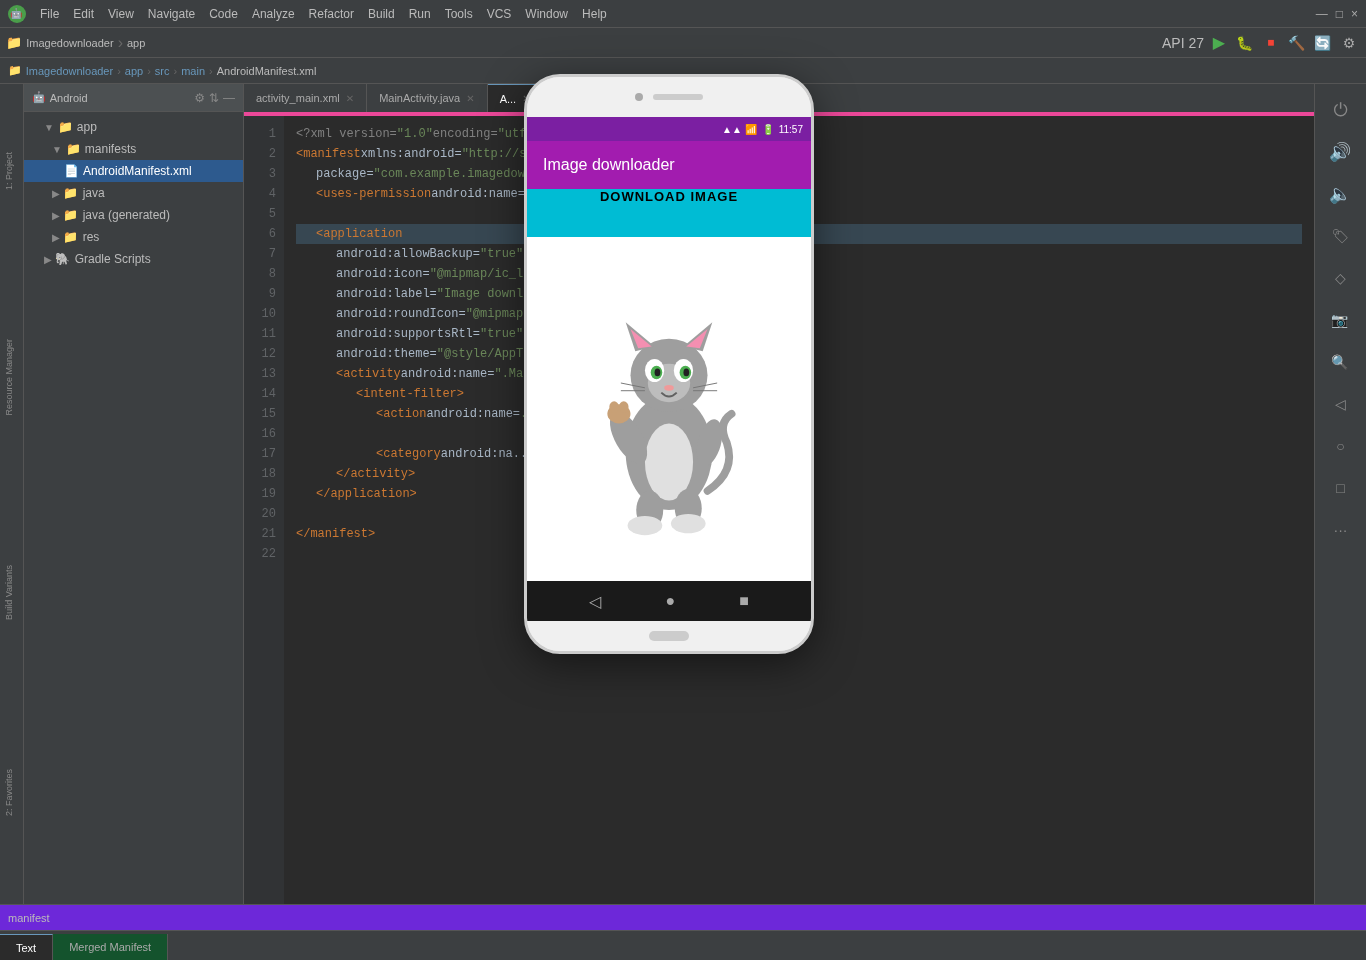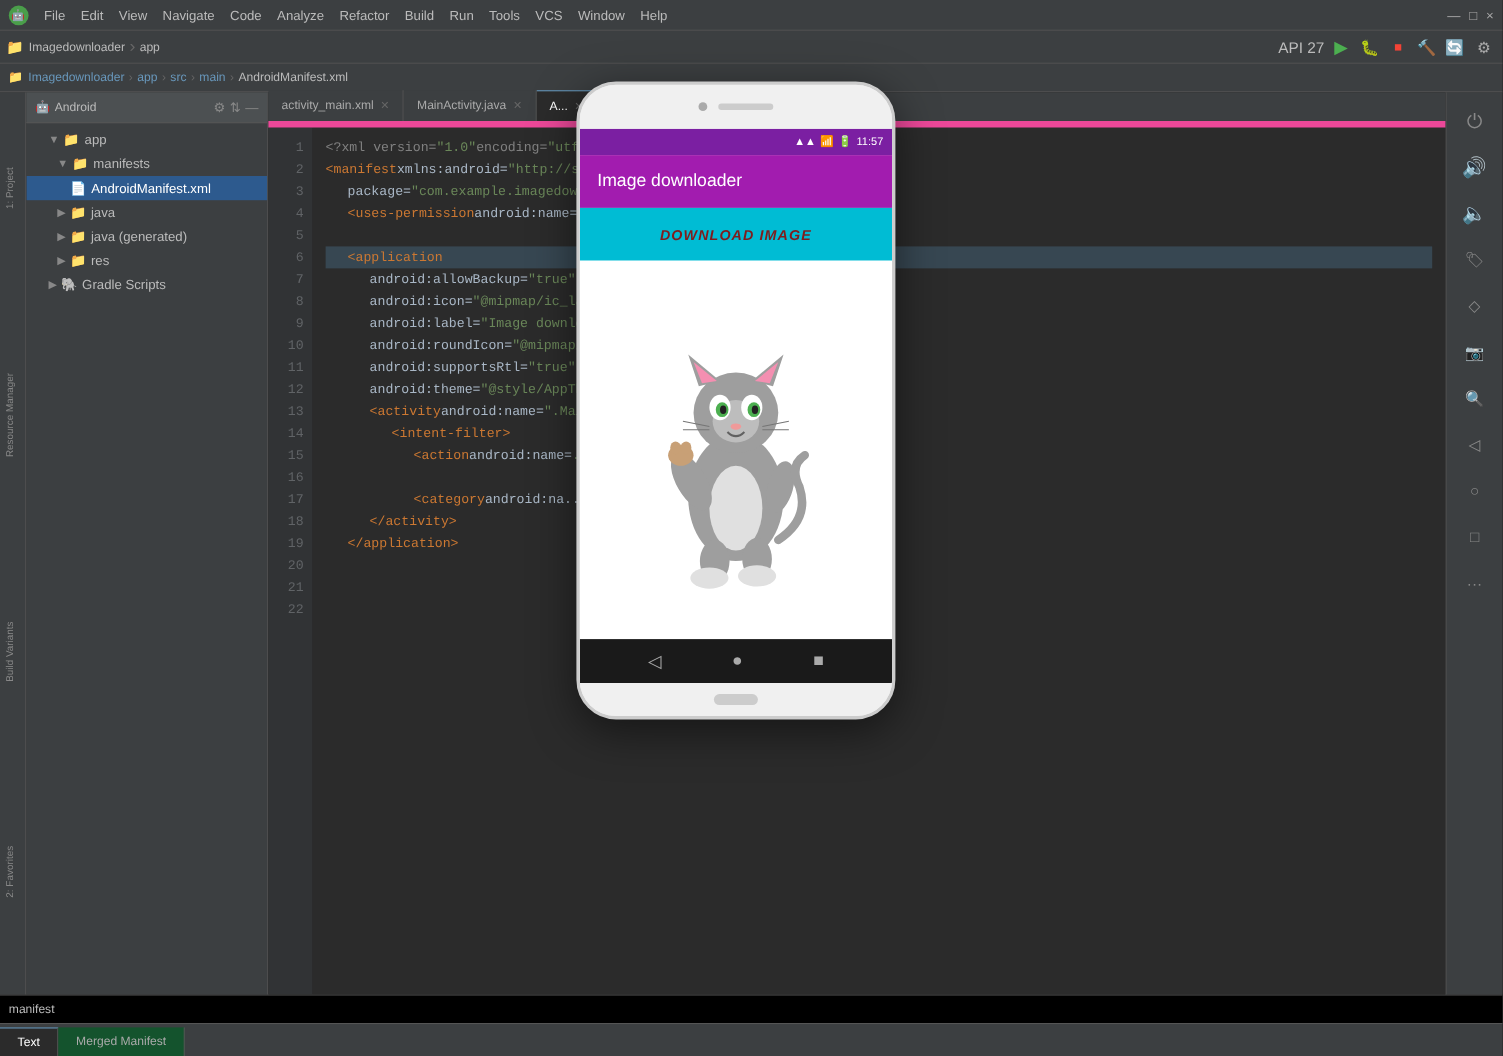--- a/index.html
+++ b/index.html
@@ -127,21 +127,21 @@
       flex: 1;
       background: #2b2b2b;
       display: flex;
       flex-direction: column;
     }
     .editor-tabs {
       height: 32px;
       background: #3c3f41;
       display: flex;
       align-items: flex-end;
-      border-bottom: 6px solid #ec4899;
+      border-bottom: 4px solid #ec4899;
     }
     .editor-tab {
       height: 28px;
       padding: 0 12px;
       font-size: 11px;
       color: #aaa;
       background: #3c3f41;
       border-right: 1px solid #555;
       display: flex;
       align-items: center;
@@ -258,27 +258,26 @@
       align-items: center;
       padding: 0 16px;
       font-size: 16px;
       color: white;
       font-weight: 500;
     }
     .phone-download-btn {
       height: 48px;
       background: #00bcd4;
       display: flex;
-      align-items: center;
+      align-items: flex-start;
       justify-content: center;
       font-size: 13px;
       font-weight: bold;
-      color: #7f1d1d;
+      color: #000000;
       letter-spacing: 1px;
-      font-style: italic;
     }
     .phone-image-area {
       flex: 1;
       background: white;
       display: flex;
       align-items: center;
       justify-content: center;
       overflow: hidden;
     }
     .phone-nav-bar {
@@ -618,20 +617,23 @@
           </div>
         <div class="code-line">
             <span style="padding-left:40px;"></span>
             <span class="kw-orange">&lt;/activity&gt;</span>
           </div>
         <div class="code-line">
             <span style="padding-left:20px;"></span>
             <span class="kw-orange">&lt;/application&gt;</span>
           </div>
         <div class="code-line">&nbsp;</div>
+        <div class="code-line">
+            <span class="kw-orange">&lt;/manifest&gt;</span>
+          </div>
       </div>
     </div>
 
     <div class="phone-overlay">
       <div class="phone-shell">
 
         <div class="phone-top-bar">
           <div class="phone-camera"></div>
           <div class="phone-speaker"></div>
         </div>
@@ -732,21 +734,21 @@
     <button class="emu-btn" style="font-size:14px;">◇</button>
     <button class="emu-btn" style="font-size:14px;">📷</button>
     <button class="emu-btn" style="font-size:14px;">🔍</button>
     <button class="emu-btn" style="font-size:14px;">◁</button>
     <button class="emu-btn" style="font-size:14px;">○</button>
     <button class="emu-btn" style="font-size:14px;">□</button>
     <button class="emu-btn" style="font-size:14px;">···</button>
   </div>
 </div>
 
-<div style="background:#000000; display:flex; align-items:center; border-top:1px solid #555; height:26px; padding: 0 8px; text-align: center;">
+<div style="background:#6d28d9; display:flex; align-items:center; border-top:1px solid #555; height:26px; padding: 0 8px; text-align: center;">
   <span style="font-size:11px; color:#bbb;">manifest</span>
 </div>
 
 <div class="bottom-tabs">
   <div class="bottom-tab active">
     <span>Text</span>
   </div>
   <div class="bottom-tab">
     <span>Merged Manifest</span>
   </div>

